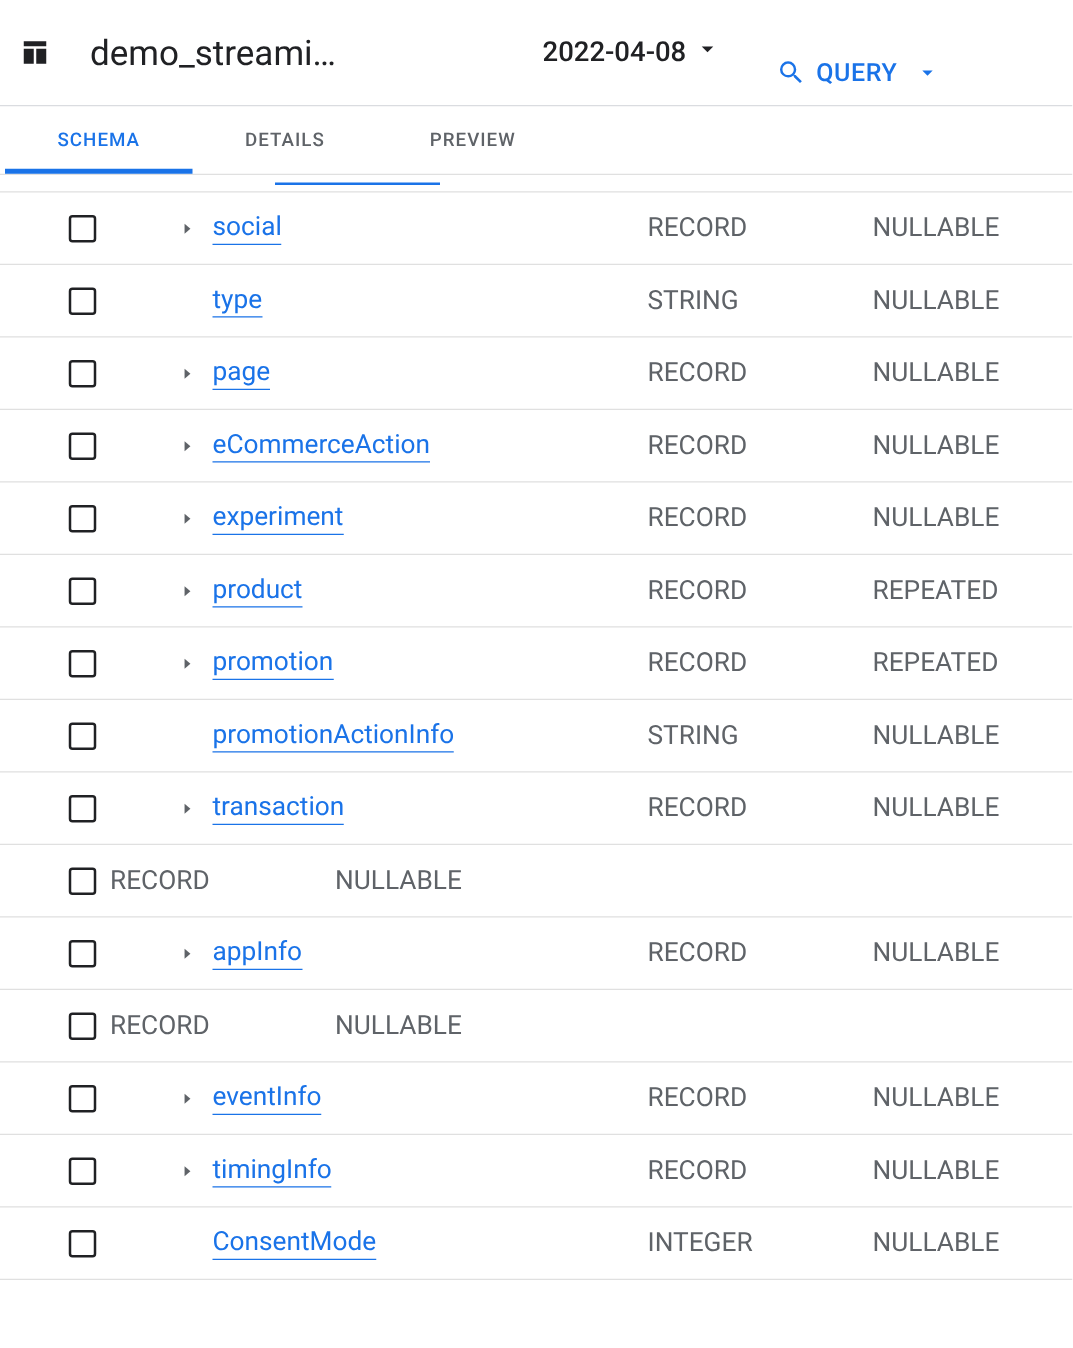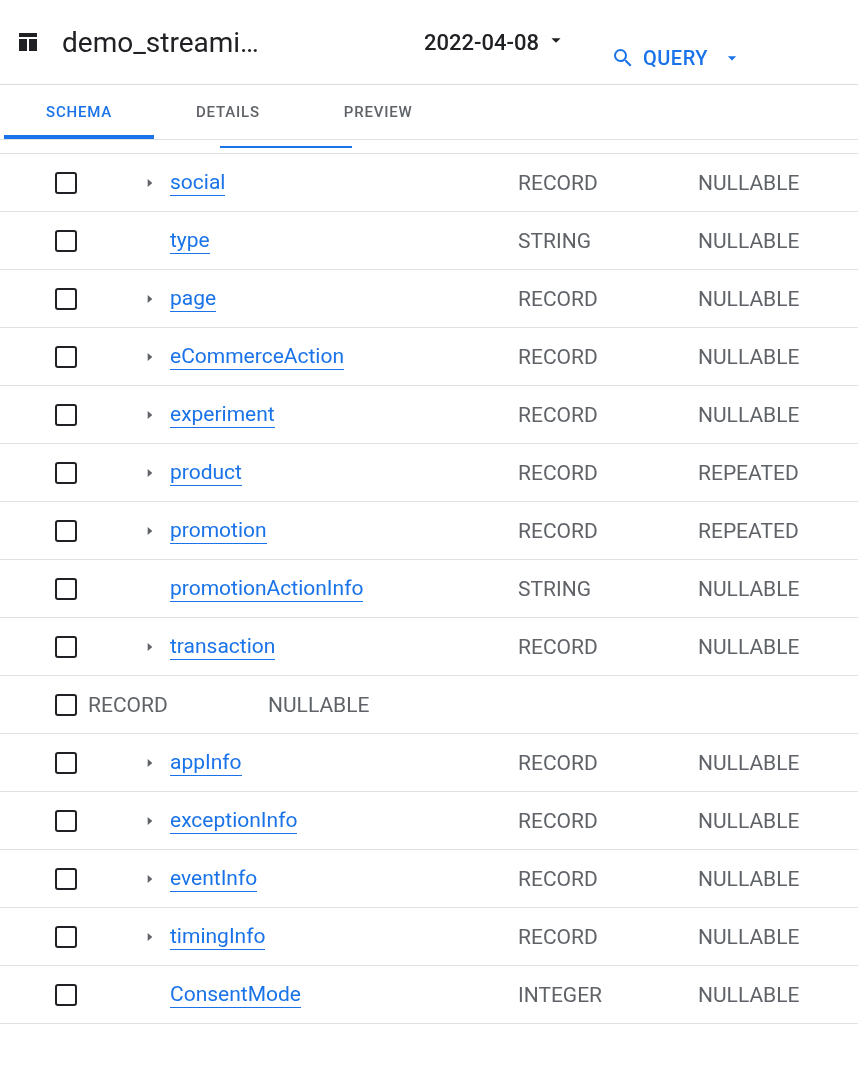--- a/index.html
+++ b/index.html
@@ -22,21 +22,21 @@
     flex-shrink: 0;
   }
   .title {
     font-size: 28px;
     font-weight: 400;
     color: #202124;
     white-space: nowrap;
     overflow: hidden;
     text-overflow: ellipsis;
     flex: 0 1 310px;
-    margin-left: 2px;
+    margin-left: 12px;
   }
   .partition {
     display: flex;
     align-items: center;
     gap: 6px;
     font-size: 22px;
     color: #202124;
     font-weight: 500;
     margin-left: 32px;
     cursor: pointer;
@@ -333,28 +333,20 @@
         </span>
         <span class="field-link">appInfo</span>
       </div>
       <div class="col-type">RECORD</div>
       <div class="col-mode">NULLABLE</div>
     </div>
     <div class="schema-row">
       <div class="col-checkbox">
         <div class="checkbox"></div>
       </div>
-      <div class="col-name">
-        <span class="expand-arrow">
-          <svg viewBox="0 0 24 24" fill="#5f6368">
-            <path d="M8 5l8 7-8 7z"></path>
-          </svg>
-        </span>
-        <span class="field-link">exceptionInfo</span>
-      </div>
       <div class="col-type">RECORD</div>
       <div class="col-mode">NULLABLE</div>
     </div>
     <div class="schema-row">
       <div class="col-checkbox">
         <div class="checkbox"></div>
       </div>
       <div class="col-name">
         <span class="expand-arrow">
           <svg viewBox="0 0 24 24" fill="#5f6368">

